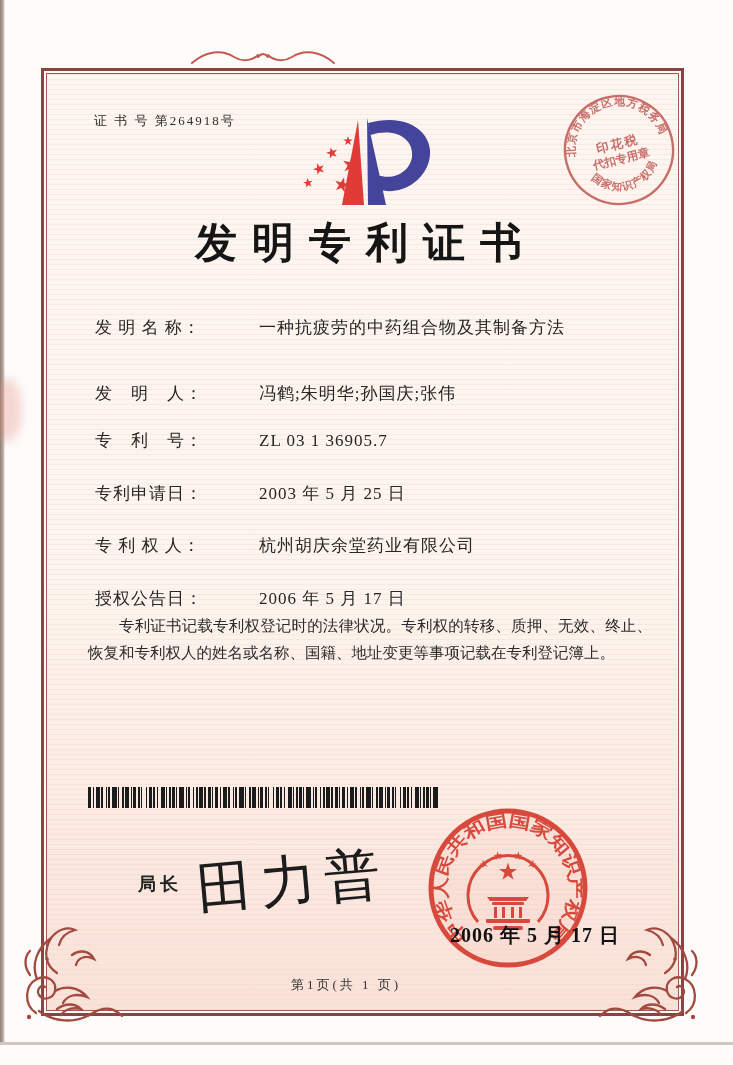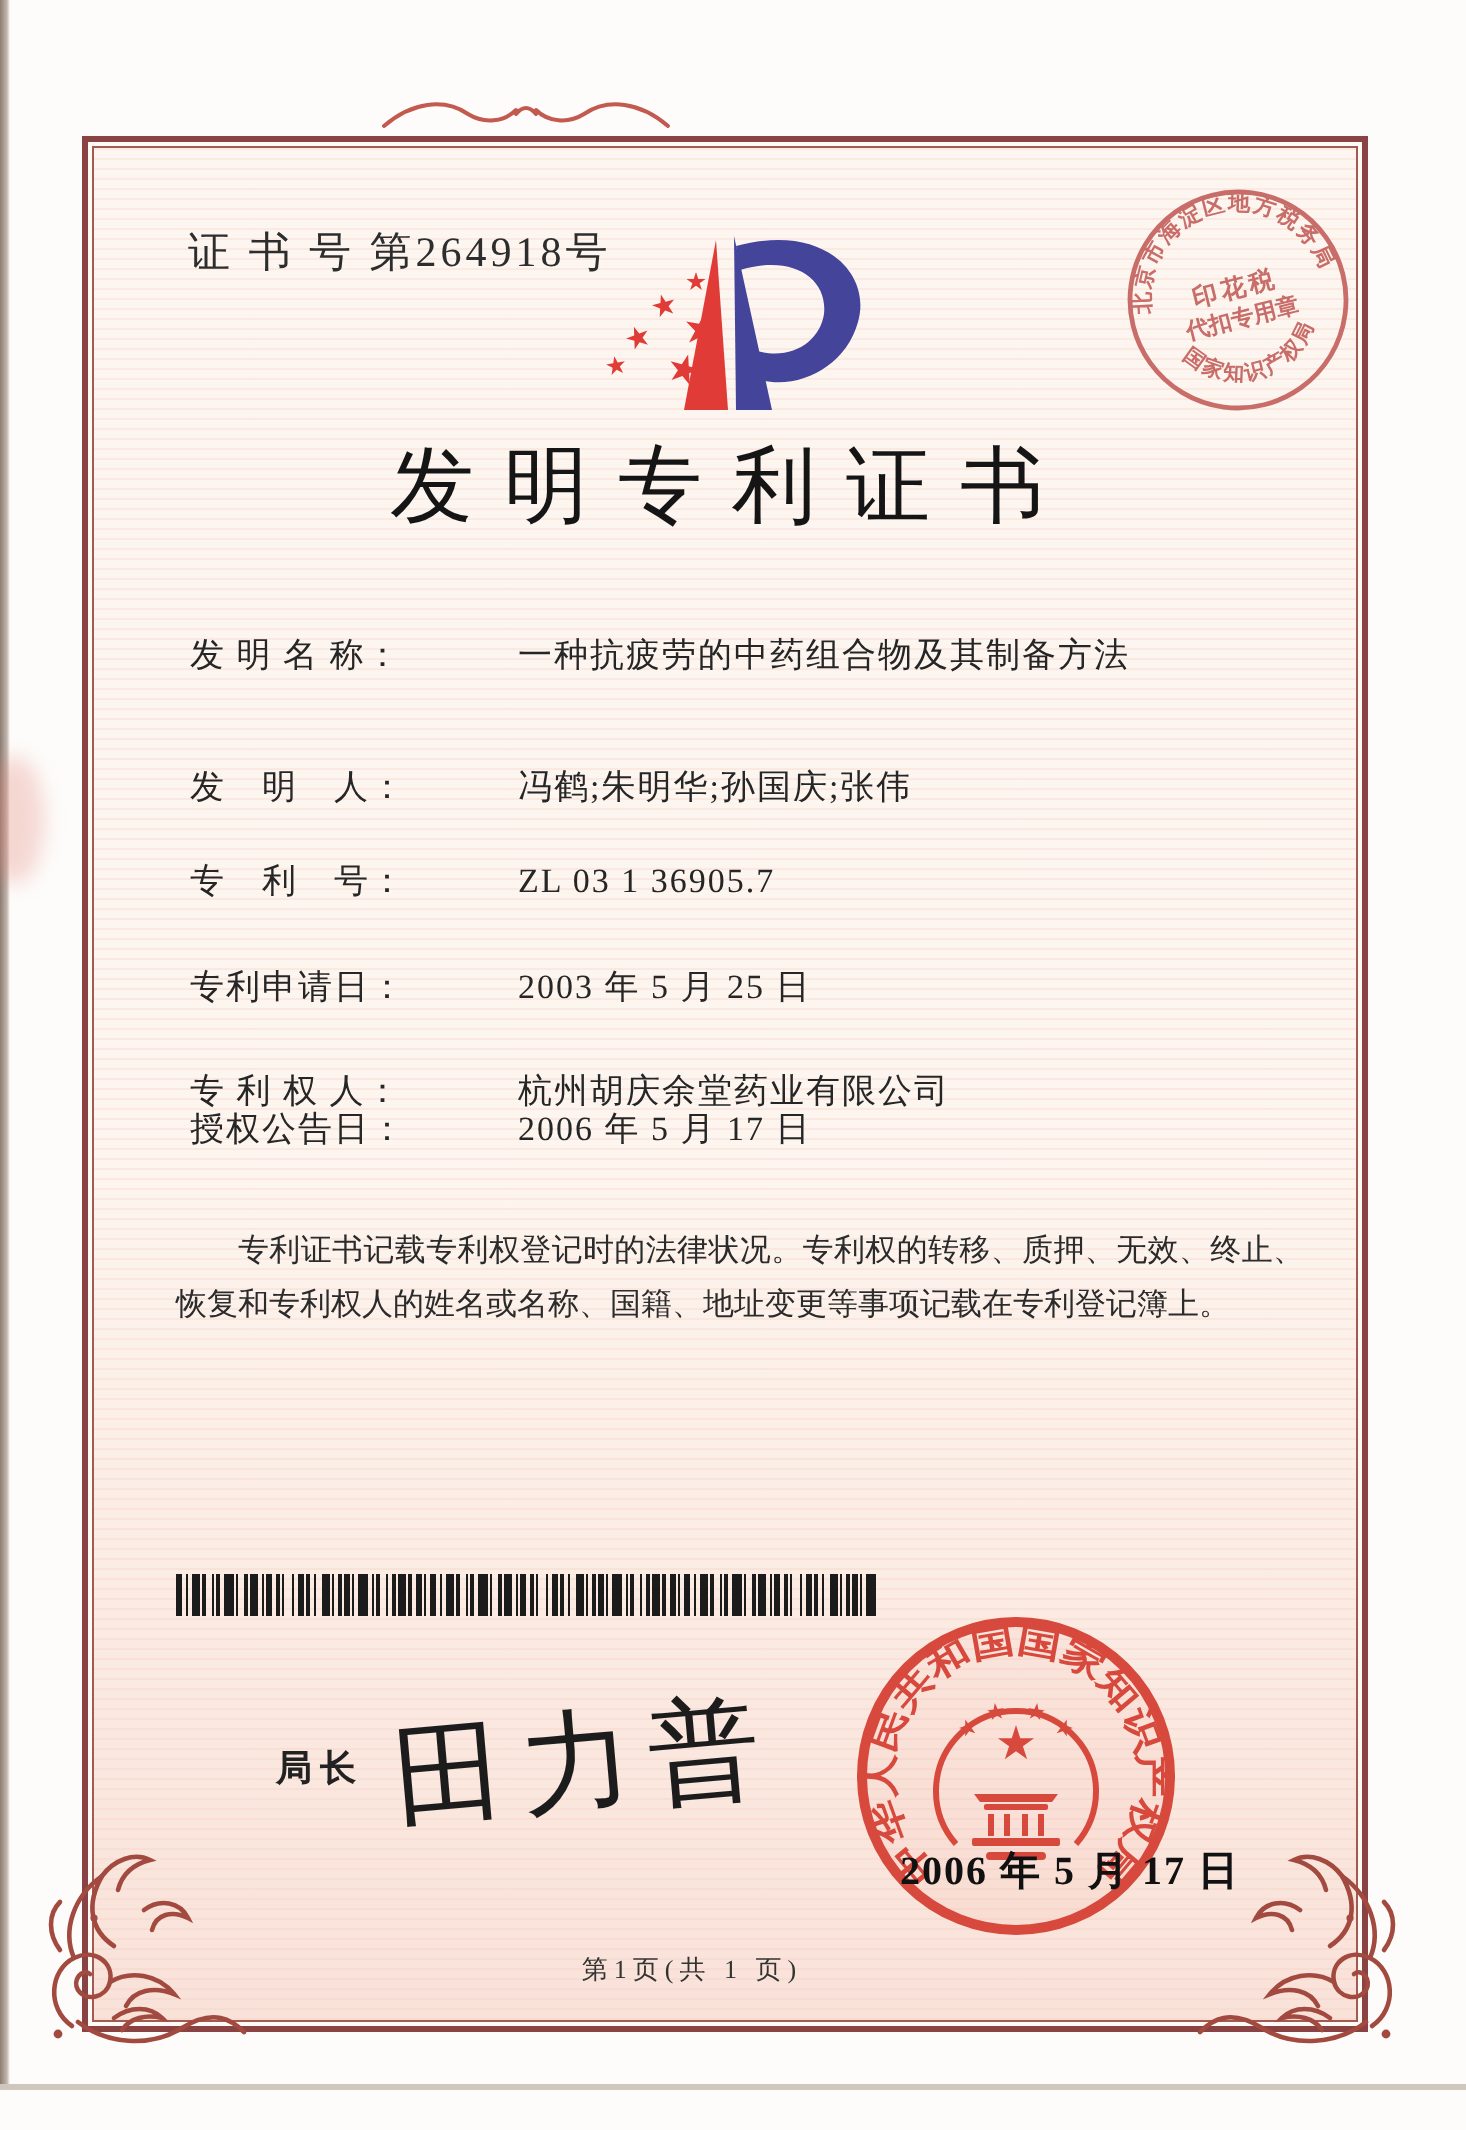--- a/index.html
+++ b/index.html
@@ -14,25 +14,25 @@
   .stain{position:absolute;left:-8px;top:378px;width:30px;height:64px;border-radius:50%;
     background:rgba(228,130,120,.30);filter:blur(5px);}
   .frame{position:absolute;left:41px;top:68px;width:637px;height:942px;
     border:3px solid #8a4242;background:#fefbf6;}
   .frame-inner{position:absolute;left:2px;top:2px;right:2px;bottom:2px;
     border:1px solid #a35a50;
     background:
       linear-gradient(180deg,rgba(248,224,214,.18) 0%,rgba(248,222,210,.22) 55%,rgba(245,205,192,.55) 100%),
       repeating-linear-gradient(0deg,rgba(233,158,138,.16) 0px,rgba(233,158,138,.16) 1px,rgba(255,255,255,0) 1px,rgba(255,255,255,0) 5px);
   }
-  .cert-no{position:absolute;left:94px;top:112px;font-size:21px;letter-spacing:2px;color:#2d2d2d;}
+  .cert-no{position:absolute;left:94px;top:112px;font-size:13px;letter-spacing:2px;color:#2d2d2d;}
   .logo{position:absolute;left:296px;top:111px;}
   .tax-stamp{position:absolute;left:553px;top:84px;transform:rotate(-14deg);opacity:.92;}
   .title{position:absolute;left:41px;top:215px;width:637px;text-align:center;
-    font-size:42px;font-weight:400;color:#151515;letter-spacing:15px;padding-left:13px;box-sizing:border-box;}
+    font-size:42px;font-weight:700;color:#151515;letter-spacing:15px;padding-left:13px;box-sizing:border-box;}
   .field{position:absolute;left:95px;font-size:17px;color:#262626;white-space:nowrap;}
   .field .lbl{display:inline-block;min-width:158px;letter-spacing:1px;}
   .field .val{margin-left:6px;letter-spacing:1px;}
   .paras{position:absolute;left:88px;top:612px;width:564px;font-size:15.5px;line-height:27px;
     color:#2b2b2b;text-align:justify;}
   .paras p{margin:0;text-indent:2em;}
   .barcode{position:absolute;left:88px;top:787px;}
   .director{position:absolute;left:138px;top:872px;font-size:18px;letter-spacing:4px;color:#222;font-weight:bold;}
   .signature{position:absolute;left:178px;top:822px;}
   .seal{position:absolute;left:423px;top:803px;}
@@ -141,21 +141,21 @@
 </div>
 <div class="field" style="top:429px">
   <span class="lbl">专　利　号：</span><span class="val">ZL 03 1 36905.7</span>
 </div>
 <div class="field" style="top:482px">
   <span class="lbl">专利申请日：</span><span class="val">2003 年 5 月 25 日</span>
 </div>
 <div class="field" style="top:534px">
   <span class="lbl">专 利 权 人：</span><span class="val">杭州胡庆余堂药业有限公司</span>
 </div>
-<div class="field" style="top:553px">
+<div class="field" style="top:587px">
   <span class="lbl">授权公告日：</span><span class="val">2006 年 5 月 17 日</span>
 </div>
 
 <div class="paras">
   <p>专利证书记载专利权登记时的法律状况。专利权的转移、质押、无效、终止、恢复和专利权人的姓名或名称、国籍、地址变更等事项记载在专利登记簿上。</p>
 </div>
 
 <svg class="barcode" width="352" height="21" viewBox="0 0 352 21">
   <line x1="0" y1="10.5" x2="352" y2="10.5" stroke="#1b1b1b" stroke-width="21" stroke-dasharray="3 2 1 2 4 1 2 3 1 1 2 2 5 1 1 3 2 1 4 2 1 1 3 2 2 1 1 4 1 2 3 1 2 2 1 3 4 1 1 2 2 1 3 1 1 2 5 2 1 1 2 3 1 2 2 1 4 1 2 2 3 1 1 2"></line>
 </svg>

